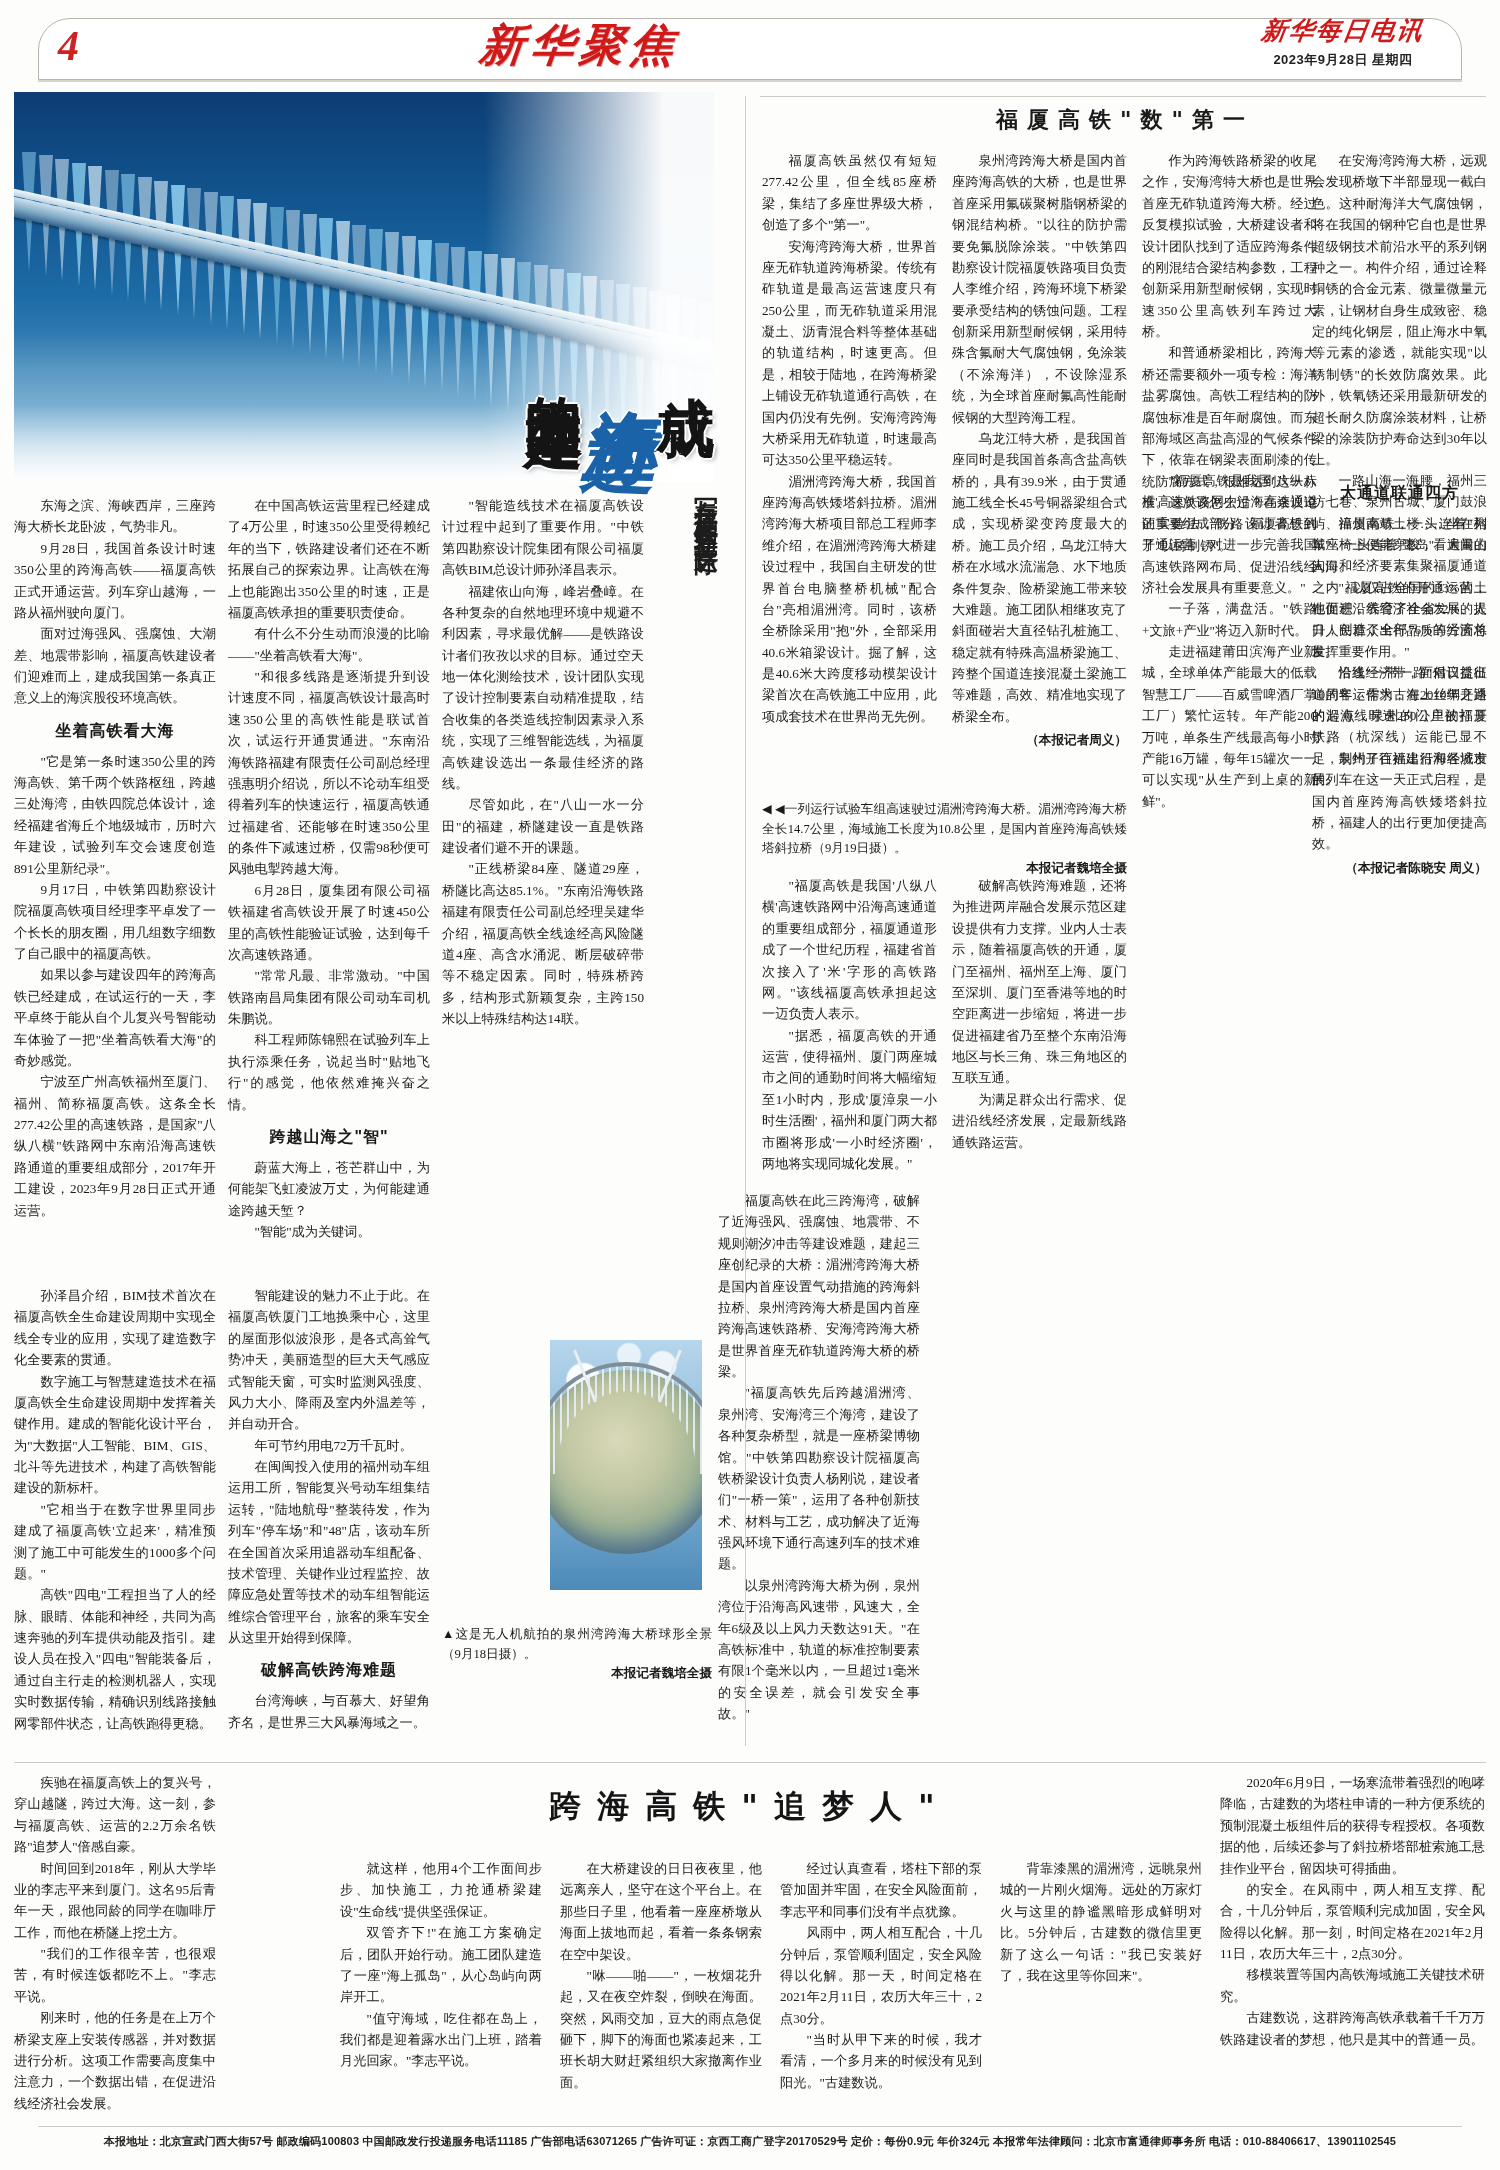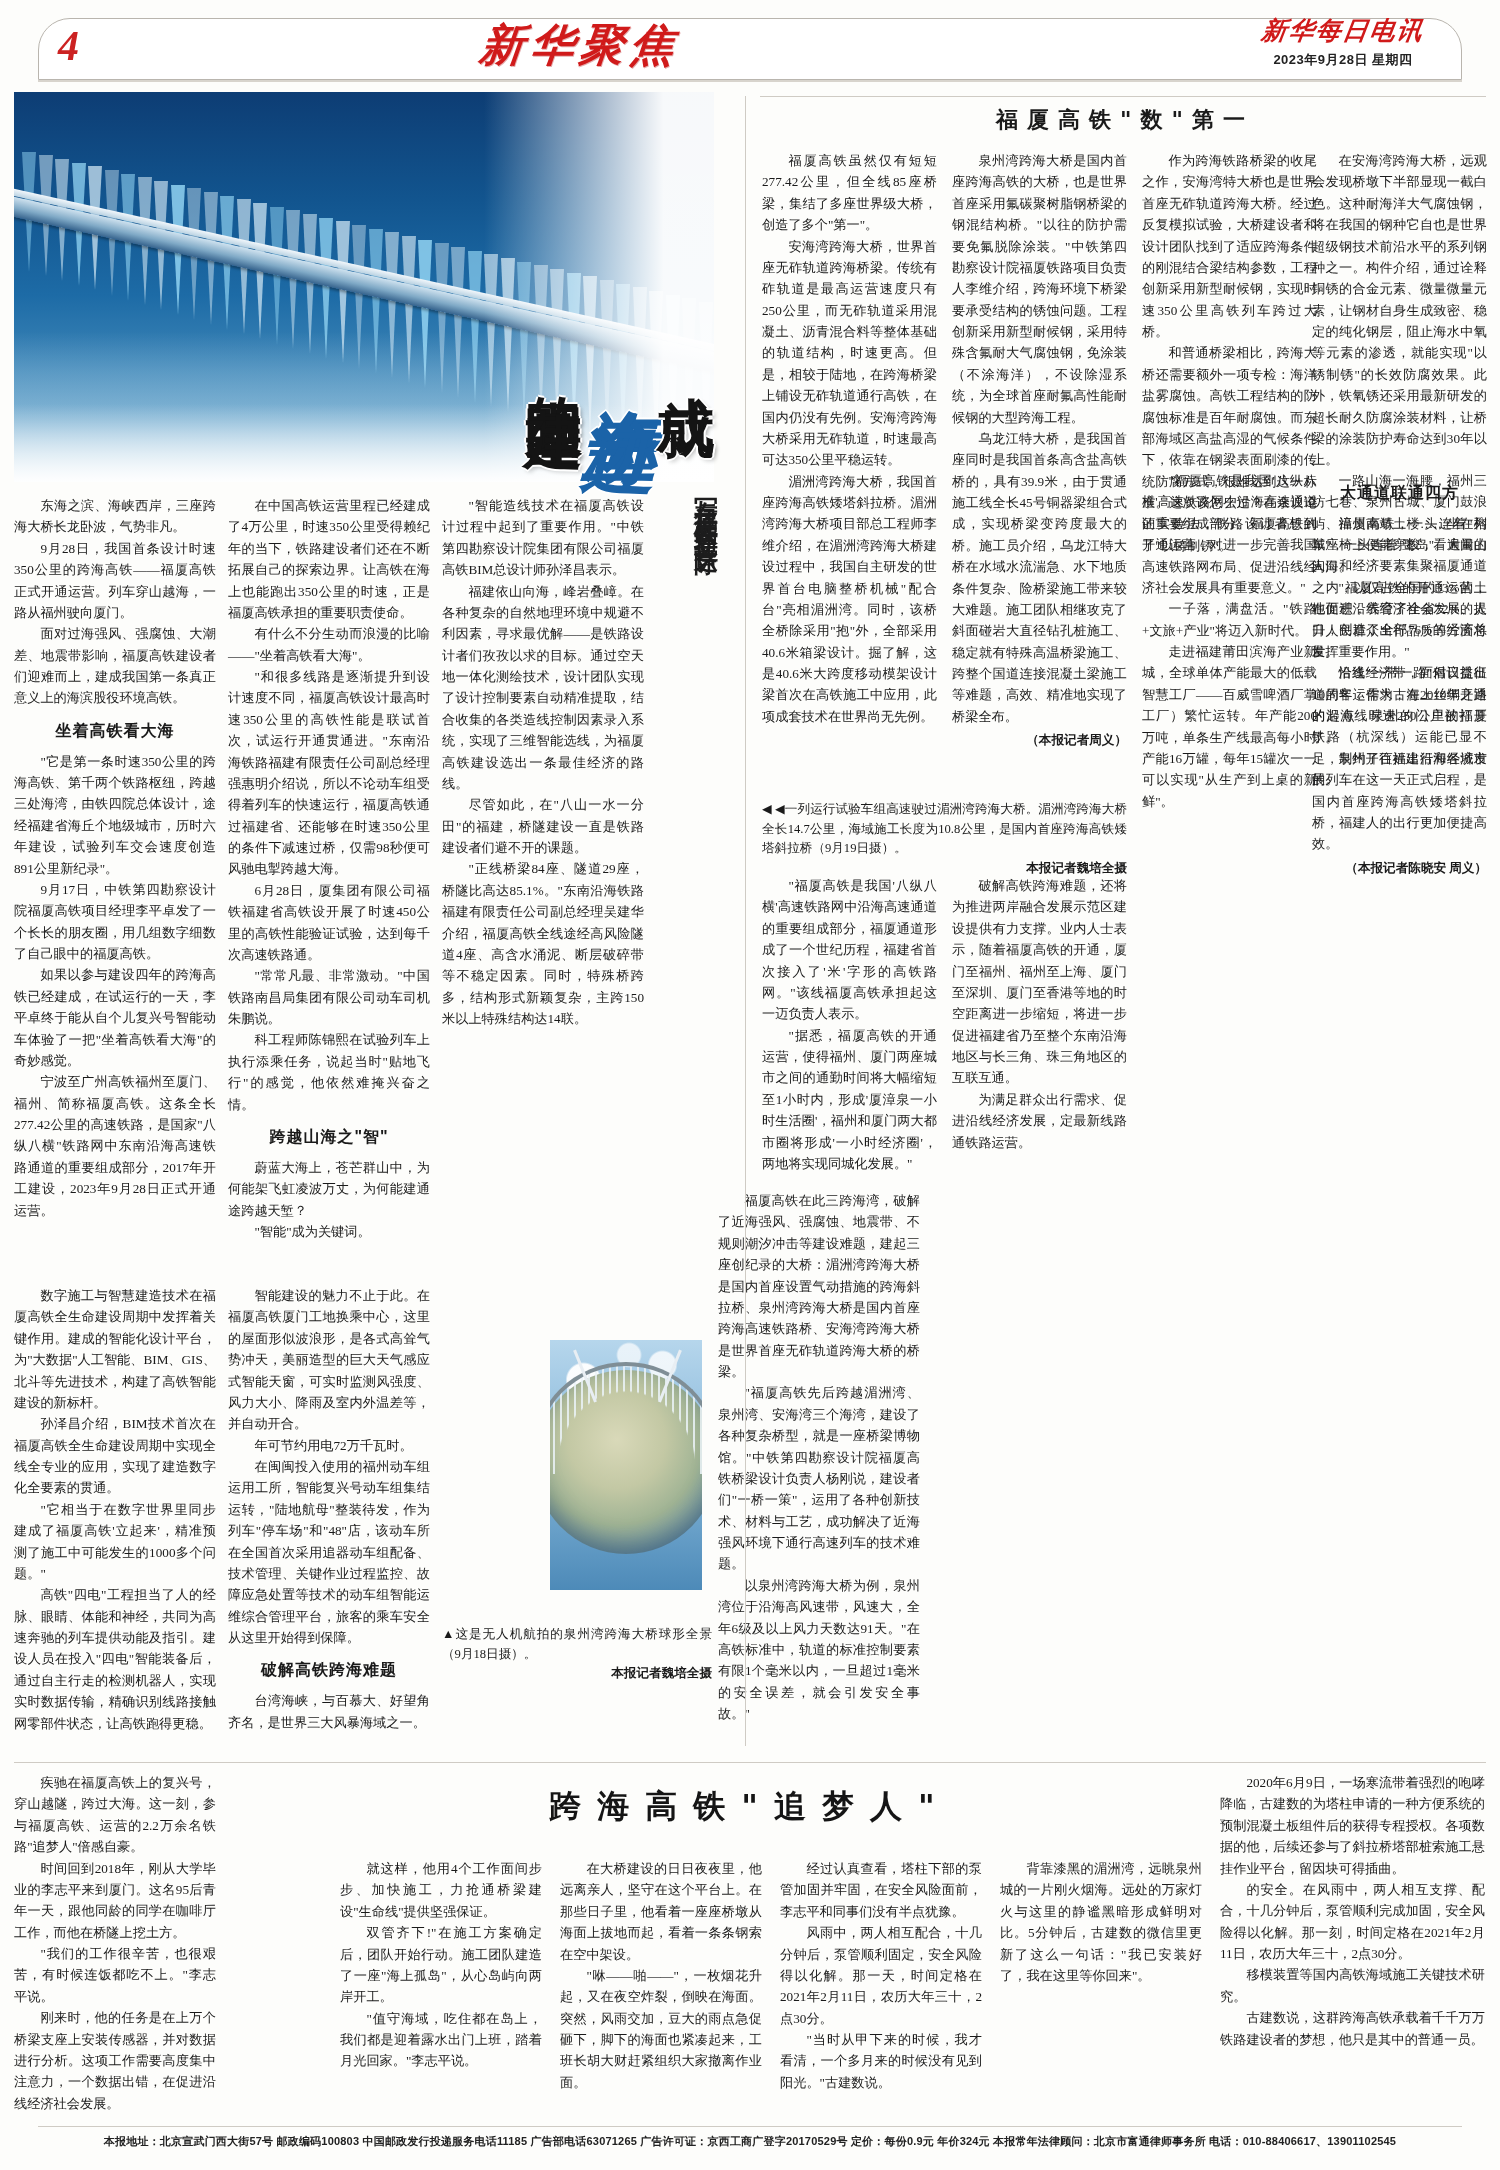--- a/index.html
+++ b/index.html
@@ -305,22 +305,22 @@
       <p>6月28日，厦集团有限公司福铁福建省高铁设开展了时速450公里的高铁性能验证试验，达到每千次高速铁路通。</p>
       <p>"常常凡最、非常激动。"中国铁路南昌局集团有限公司动车司机朱鹏说。</p>
       <p>科工程师陈锦熙在试验列车上执行添乘任务，说起当时"贴地飞行"的感觉，他依然难掩兴奋之情。</p>
       <div class="sechead">跨越山海之"智"</div>
       <p>蔚蓝大海上，苍芒群山中，为何能架飞虹凌波万丈，为何能建通途跨越天堑？</p>
       <p>"智能"成为关键词。</p>
     </div>
   <div class="col" id="mcol3" style="left:730px; top:495px; width:0px; height:0px;"></div>
 
   <div class="col" id="mcol4" style="left:14px; top:1285px; width:202px; height:470px;">
+      <p>孙泽昌介绍，BIM技术首次在福厦高铁全生命建设周期中实现全线全专业的应用，实现了建造数字化全要素的贯通。</p>
       <p>数字施工与智慧建造技术在福厦高铁全生命建设周期中发挥着关键作用。建成的智能化设计平台，为"大数据"人工智能、BIM、GIS、北斗等先进技术，构建了高铁智能建设的新标杆。</p>
-      <p>孙泽昌介绍，BIM技术首次在福厦高铁全生命建设周期中实现全线全专业的应用，实现了建造数字化全要素的贯通。</p>
       <p>"它相当于在数字世界里同步建成了福厦高铁'立起来'，精准预测了施工中可能发生的1000多个问题。"</p>
       <p>高铁"四电"工程担当了人的经脉、眼睛、体能和神经，共同为高速奔驰的列车提供动能及指引。建设人员在投入"四电"智能装备后，通过自主行走的检测机器人，实现实时数据传输，精确识别线路接触网零部件状态，让高铁跑得更稳。</p>
     </div>
   <div class="col" id="mcol5" style="left:228px; top:1285px; width:202px; height:470px;">
       <p>智能建设的魅力不止于此。在福厦高铁厦门工地换乘中心，这里的屋面形似波浪形，是各式高耸气势冲天，美丽造型的巨大天气感应式智能天窗，可实时监测风强度、风力大小、降雨及室内外温差等，并自动开合。</p>
       <p>年可节约用电72万千瓦时。</p>
       <p>在闽闽投入使用的福州动车组运用工所，智能复兴号动车组集结运转，"陆地航母"整装待发，作为列车"停车场"和"48"店，该动车所在全国首次采用追器动车组配备、技术管理、关键作业过程监控、故障应急处置等技术的动车组智能运维综合管理平台，旅客的乘车安全从这里开始得到保障。</p>
       <div class="sechead">破解高铁跨海难题</div>
       <p>台湾海峡，与百慕大、好望角齐名，是世界三大风暴海域之一。</p>
     </div>

